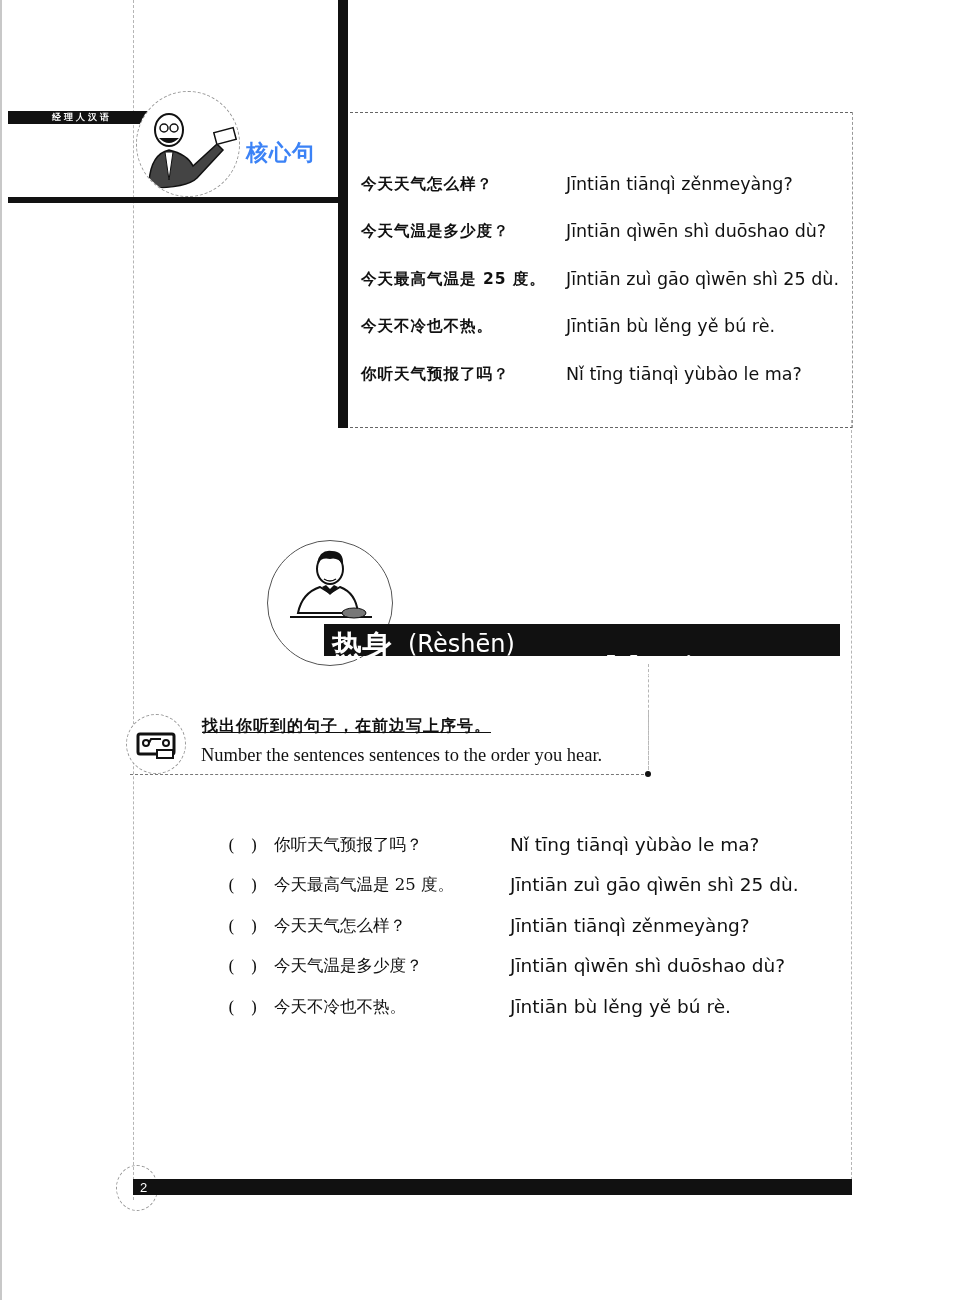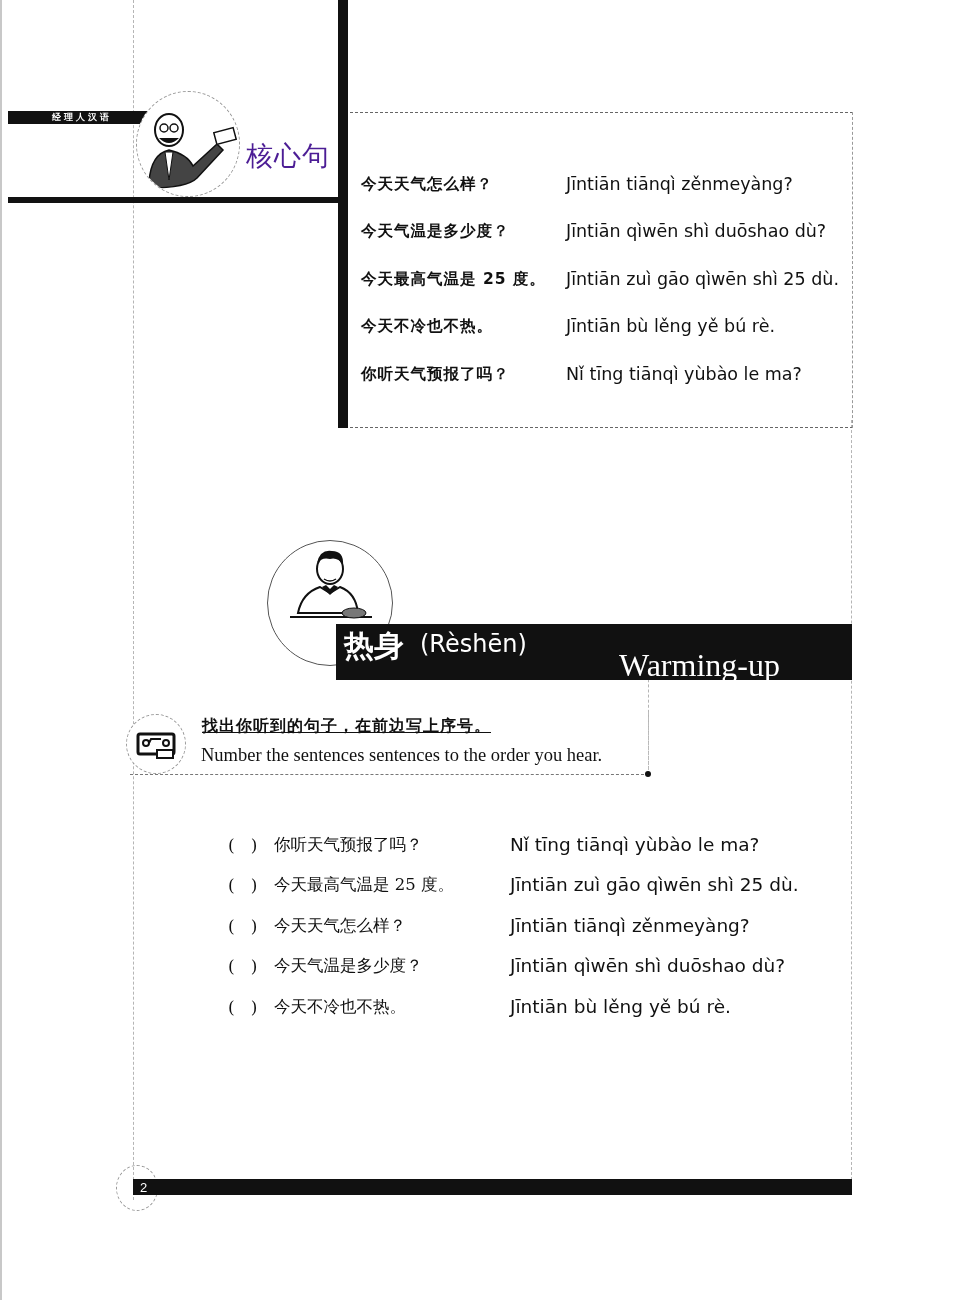--- a/index.html
+++ b/index.html
@@ -12,30 +12,30 @@
   .guide-v { position: absolute; border-left: 1px dashed #b5b5b5; }
 
   
   .series-bar { position: absolute; left: 8px; top: 111px; width: 148px; height: 13px; background: #111;
     color: #fff; font-size: 9px; line-height: 13px; text-align: center; letter-spacing: 3px; font-weight: bold; }
   .circle { position: absolute; border-radius: 50%; border: 1px solid #555; background: #fff; overflow: hidden; }
   .circle.dashed { border-style: dashed; border-color: #999; }
   .thick-v { position: absolute; background: #111; }
   .thick-h { position: absolute; background: #111; }
 
-  .core-title { position: absolute; left: 246px; top: 138px; font-family: "DejaVu Serif", serif; font-weight: normal; font-size: 27px; letter-spacing: 1px; color: #4c1d95; }
+  .core-title { position: absolute; left: 246px; top: 138px; font-family: "DejaVu Serif", serif; font-weight: bold; font-size: 22px; letter-spacing: 1px; color: #3b82f6; }
 
   .core-panel { position: absolute; left: 350px; top: 112px; width: 502px; height: 314px;
     border-top: 1px dashed #666; border-right: 1px dashed #999; border-bottom: 1px dashed #666; }
   .core-row { position: absolute; left: 361px; height: 24px; font-size: 16px; line-height: 24px; }
   .core-row .zh { position: absolute; left: 0; white-space: nowrap; font-weight: bold; letter-spacing: 1px; font-size: 15.5px; }
   .core-row .py { position: absolute; left: 205px; white-space: nowrap; font-size: 17.5px; }
 
   
-  .warm-bar { position: absolute; left: 336px; top: 624px; width: 516px; height: 56px; background: #111; color: #fff; }
+  .warm-bar { position: absolute; left: 324px; top: 624px; width: 516px; height: 32px; background: #111; color: #fff; }
   .warm-zh { position: absolute; left: 8px; top: 2px; font-family: "DejaVu Serif", serif; font-weight: bold; font-size: 30px; }
   .warm-py { position: absolute; left: 84px; top: 6px; font-size: 24px; }
   .warm-en { position: absolute; left: 283px; top: 3px; font-family: "Liberation Serif", serif; font-size: 32px; margin-top: 20px; }
 
   .instr-box { position: absolute; left: 130px; top: 712px; width: 518px; height: 62px; border-bottom: 1px dashed #777; border-right: 1px dashed #bbb; }
   .instr-zh { position: absolute; left: 202px; top: 716px; font-size: 16px; font-weight: bold; letter-spacing: 1px; text-decoration: underline; }
   .instr-en { position: absolute; left: 201px; top: 745px; font-family: "Liberation Serif", serif; font-size: 18.5px; }
   .dot { position: absolute; left: 645px; top: 771px; width: 6px; height: 6px; border-radius: 50%; background: #111; }
 
   .ex-row { position: absolute; left: 228px; height: 26px; line-height: 26px; }

